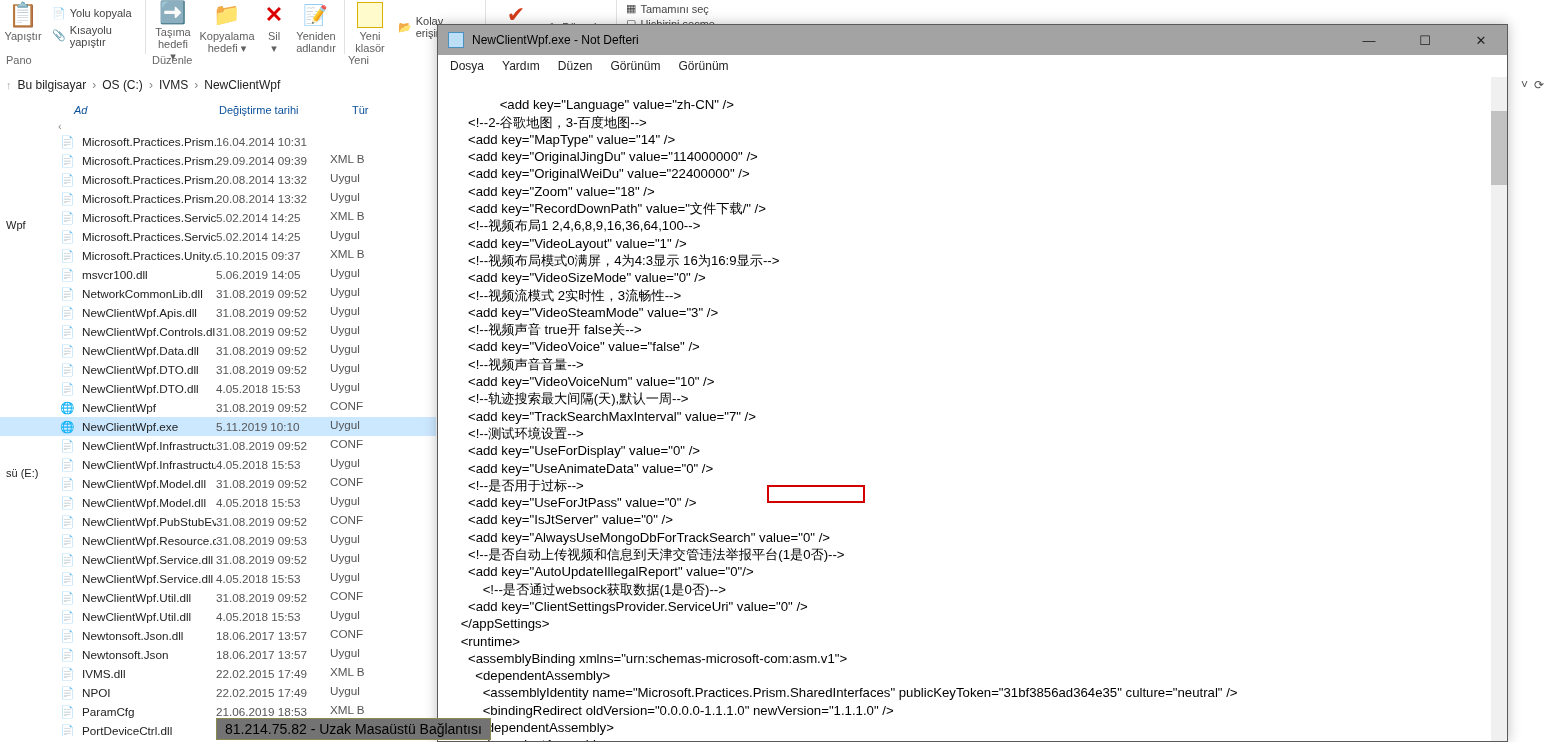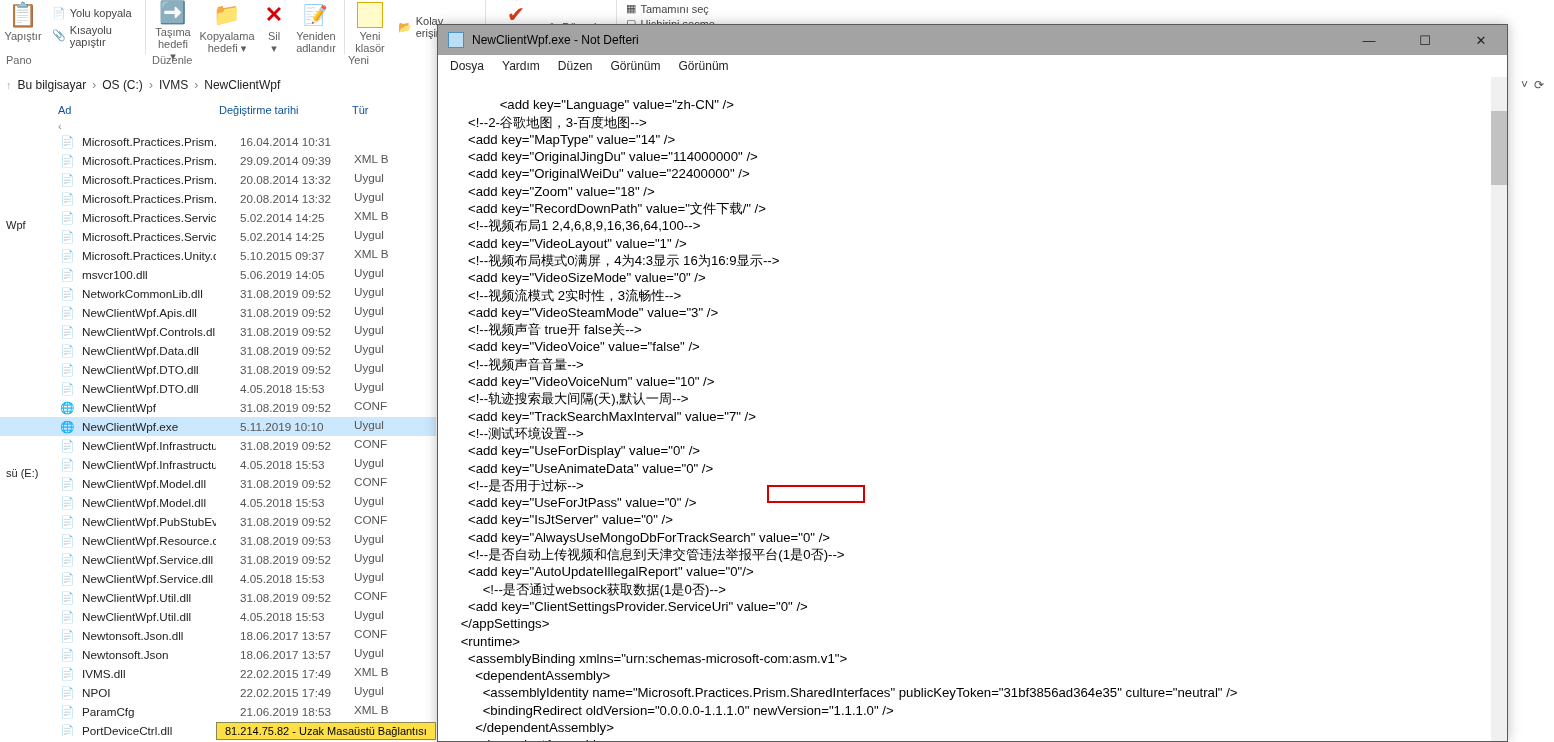--- a/index.html
+++ b/index.html
@@ -19,48 +19,48 @@
 
 
 .crumbs { height:26px; display:flex; align-items:center; gap:6px; padding:0 10px; font-size:12px; color:#222; border-bottom:0; }
 .crumbs .sep{ color:#888; }
 .crumbs .back{ color:#aaa; font-size:11px; margin-left:-4px;}
 .crumbs .rbtns{ margin-left:auto; display:flex; gap:6px; color:#555;}
 
 
 .filewrap { position:absolute; top:100px; left:0; width:436px; bottom:6px; overflow:hidden; }
 .cols { display:flex; font-size:11px; color:#0a509b; padding:4px 0;}
-.col-name { width:218px; padding-left:58px;}
+.col-name { width:218px; padding-left:74px;font-style:italic;}
 .col-date { width:120px; padding-left:1px;}
 .col-type { width:64px; padding-left:14px;}
 .leftcol { position:absolute; top:154px; left:2px; width:50px; font-size:11px; color:#222; line-height:22px;}
 .leftcol div{white-space:nowrap; overflow:hidden; padding-left:4px;}
 .files { }
 .frow { display:flex; align-items:center; height:19px; font-size:11.7px; color:#222; }
 .frow.sel { background:#cce8ff; }
 .frow .ic { width:20px; text-align:center; margin-left:58px; margin-right:4px;}
 .frow .nm { width:134px; white-space:nowrap; overflow:hidden;}
-.frow .dt { width:114px; color:#555;margin-left:24px;}
+.frow .dt { width:114px; color:#555;}
 .frow .ty { color:#555; white-space:nowrap; overflow:hidden;margin-top:33px;}
 
 
 .npad { position:absolute; top:24px; left:437px; right:46px; bottom:0; background:#fff; border:1px solid #5a5a5a; box-shadow:0 0 12px rgba(0,0,0,.25); z-index:10; }
 .np-title { height:30px; display:flex; align-items:center; padding:0 10px; background:#a3a3a3; }
 .np-title .ico{ width:16px;height:16px;background:#bcdff5;border:1px solid #4a90c0;margin-right:8px;}
 .np-title .txt{font-size:12px; color:#000;}
 .np-title .ctl{margin-left:auto;display:flex;gap:24px;font-size:13px;color:#222;}
 .np-title .ctl span{width:32px;text-align:center;cursor:default;}
 .np-menu { height:22px; display:flex; gap:18px; padding:0 12px; font-size:12px; color:#222; align-items:center; }
 .np-body { font-family:Consolas,"Courier New",monospace; font-size:13.2px; line-height:16.3px; padding:4px 8px; white-space:pre; color:#000; position:relative; height:calc(100% - 52px); overflow:hidden;}
 .np-scroll { position:absolute; top:0; right:0; bottom:0; width:16px; background:#f0f0f0;}
 .np-thumb { position:absolute; top:34px; width:16px; height:74px; background:#c2c2c2;}
 
 .redbox { position:absolute; border:2px solid #d40000; background:transparent; }
 
-.tasktip { position:absolute; bottom:2px; left:216px; background:#fde047; border:1px solid #8a8a50; font-size:11px; padding:2px 8px; z-index:20;}
+.tasktip { position:absolute; bottom:2px; left:216px; background:#737373; border:1px solid #8a8a50; font-size:14px; padding:2px 8px; z-index:20;}
 </style>
 </head>
 <body>
 
 <div class="groups-row">
   <div class="ribbon-grp" style="width:46px;">
     <div class="ribbon-icons">
         <span style="font-size:24px;">📋</span>
       </div>
     <div class="ribbon-lbl">Yapıştır</div>

